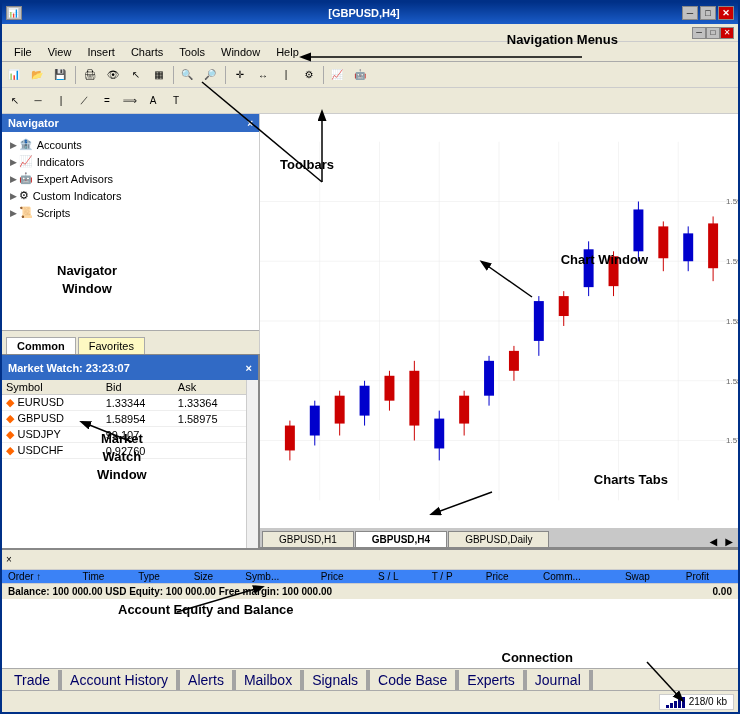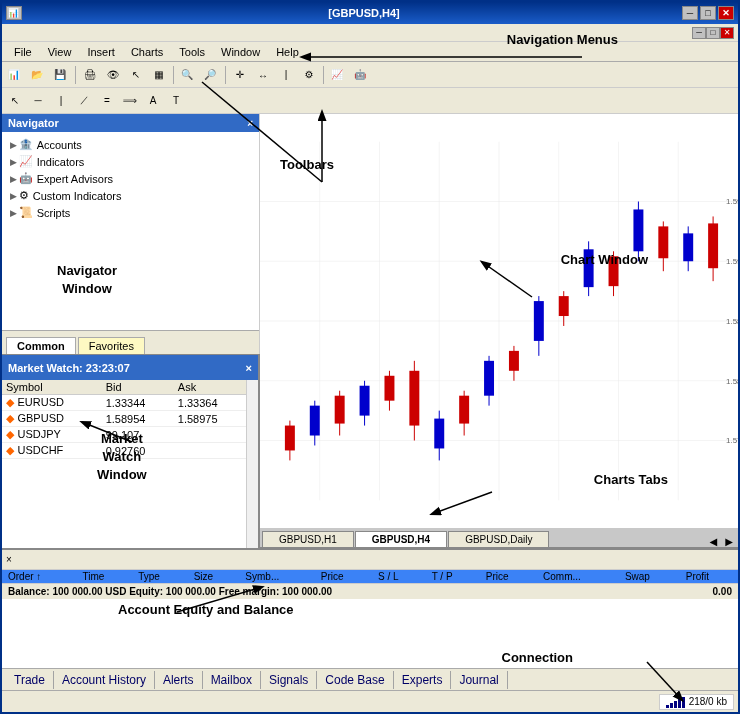--- a/index.html
+++ b/index.html
@@ -316,23 +316,23 @@
     .terminal-tabs {
       height: 22px;
       background: #ece9d8;
       border-top: 1px solid #aaa;
       display: flex;
       align-items: center;
       padding: 0 4px;
     }
     .term-tab {
       padding: 2px 8px;
-      font-size: 12px;
+      font-size: 14px;
       cursor: pointer;
-      border-right: 1px solid #a3a3a3;
+      border-right: 4px solid #a3a3a3;
       color: #000066;
     }
 
     
     .status-bar {
       position: absolute;
       bottom: 0;
       left: 0;
       right: 0;
       height: 22px;

